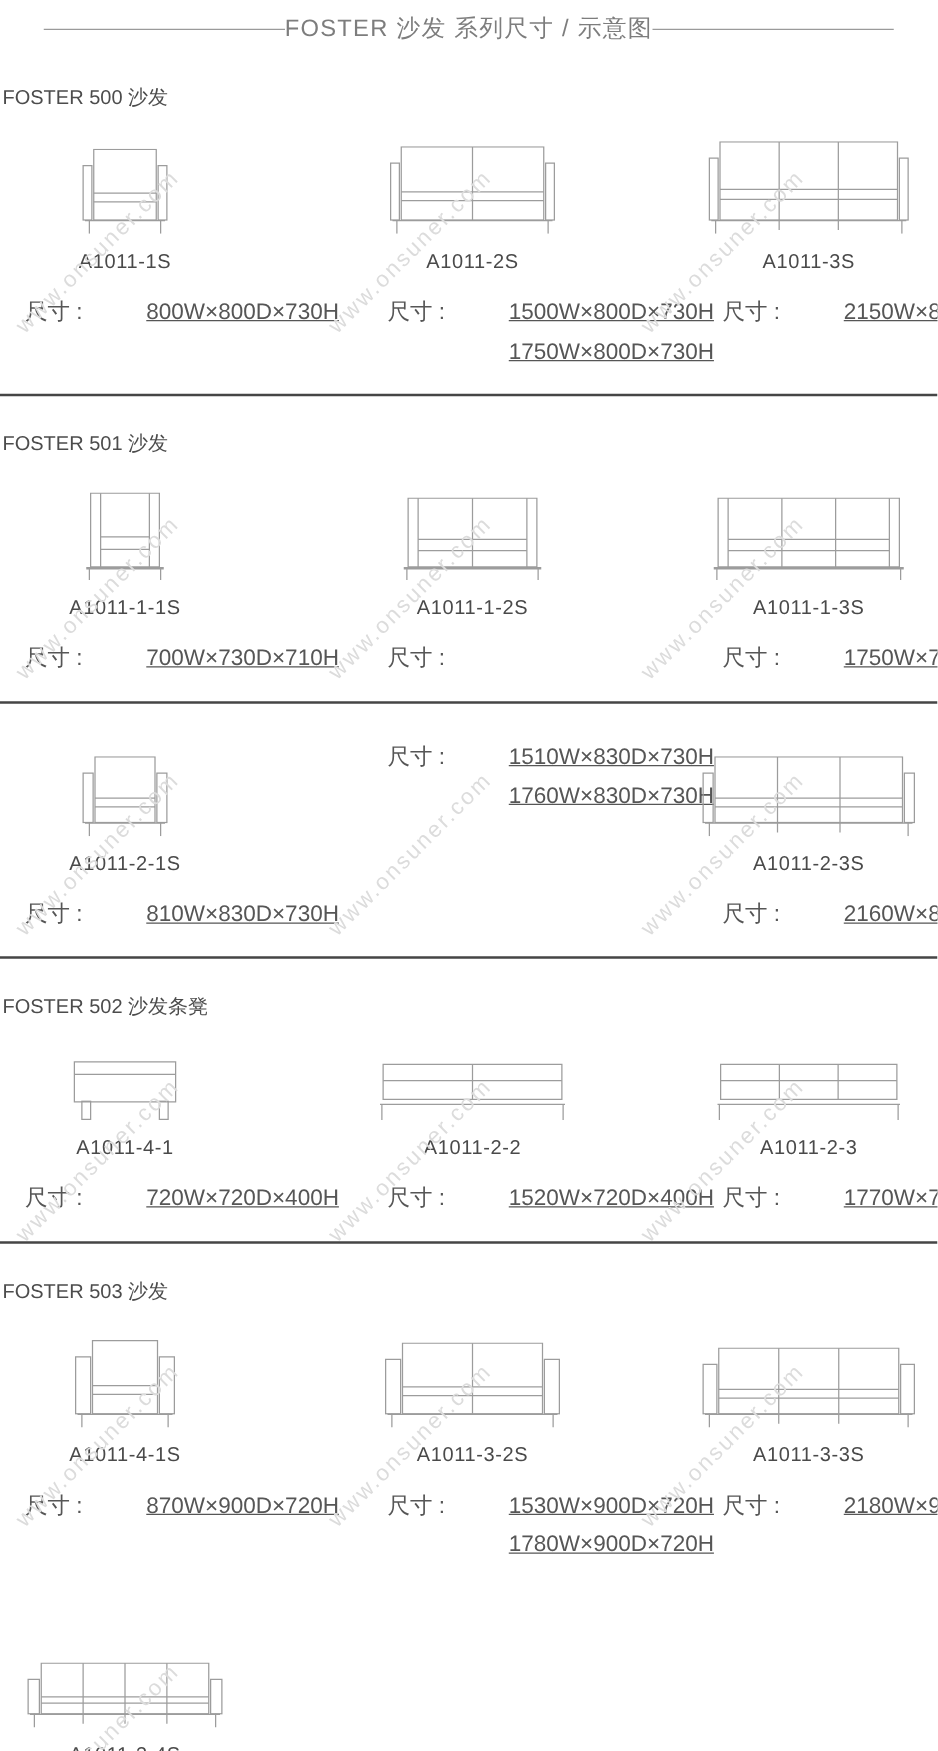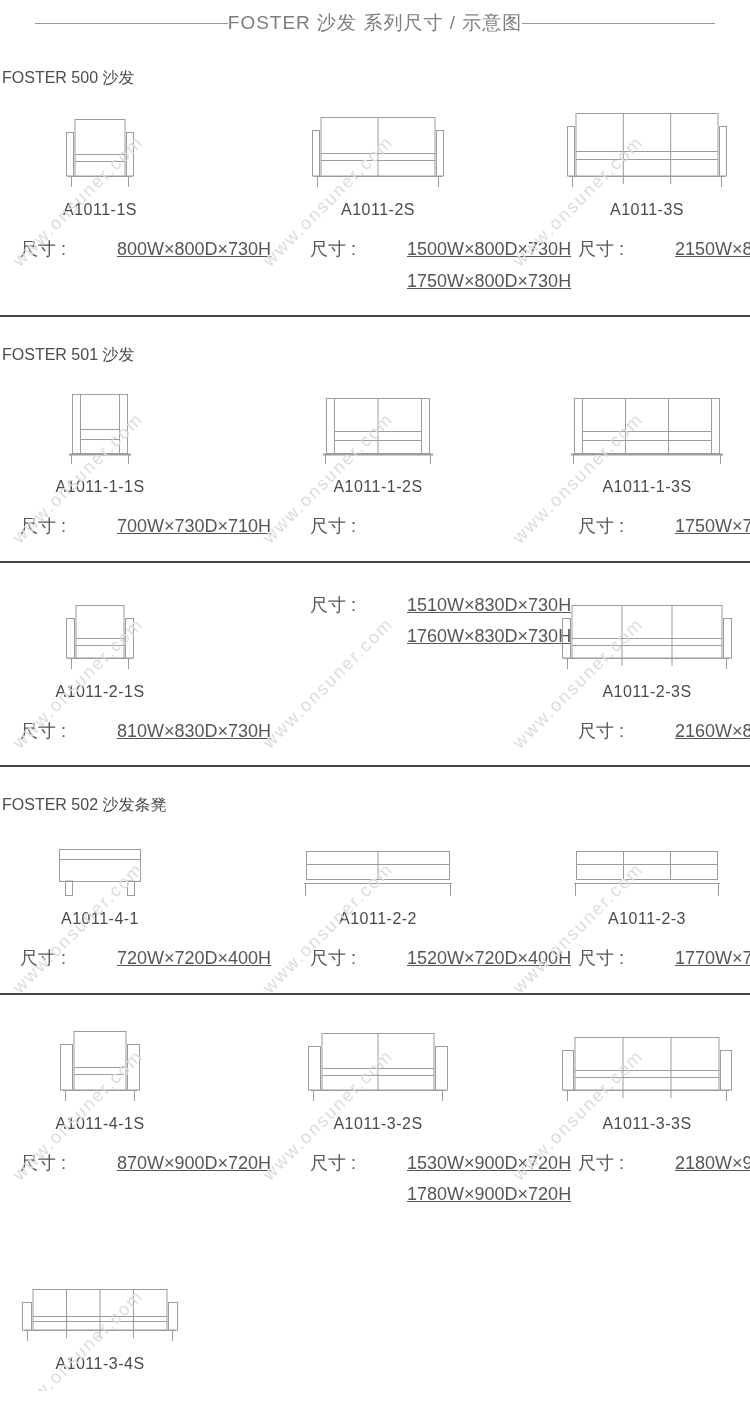--- a/index.html
+++ b/index.html
@@ -365,20 +365,21 @@
           <span class="dim-prefix">尺寸 : </span>
           <span class="dim-lines">
             <span class="dim-line">1770W×720D×400H</span>
           </span>
         </div>
       </div>
     </div>
   </div>
 
   <div class="section">
+    <div class="section-title">FOSTER 503 沙发</div>
     <div class="grid">
       <div class="cell">
         <div class="wm">www.onsuner.com</div>
         <div class="inner">
           <div class="fig">
               <svg width="82" height="70" viewBox="0 0 82 70">
                 <g fill="none" stroke="#9c9c9c" stroke-width="1">
                   <rect x="15" y="0.5" width="52" height="58.5"></rect>
                   <rect x="1.5" y="13.5" width="12" height="45.5"></rect>
                   <rect x="68.5" y="13.5" width="12" height="45.5"></rect>

